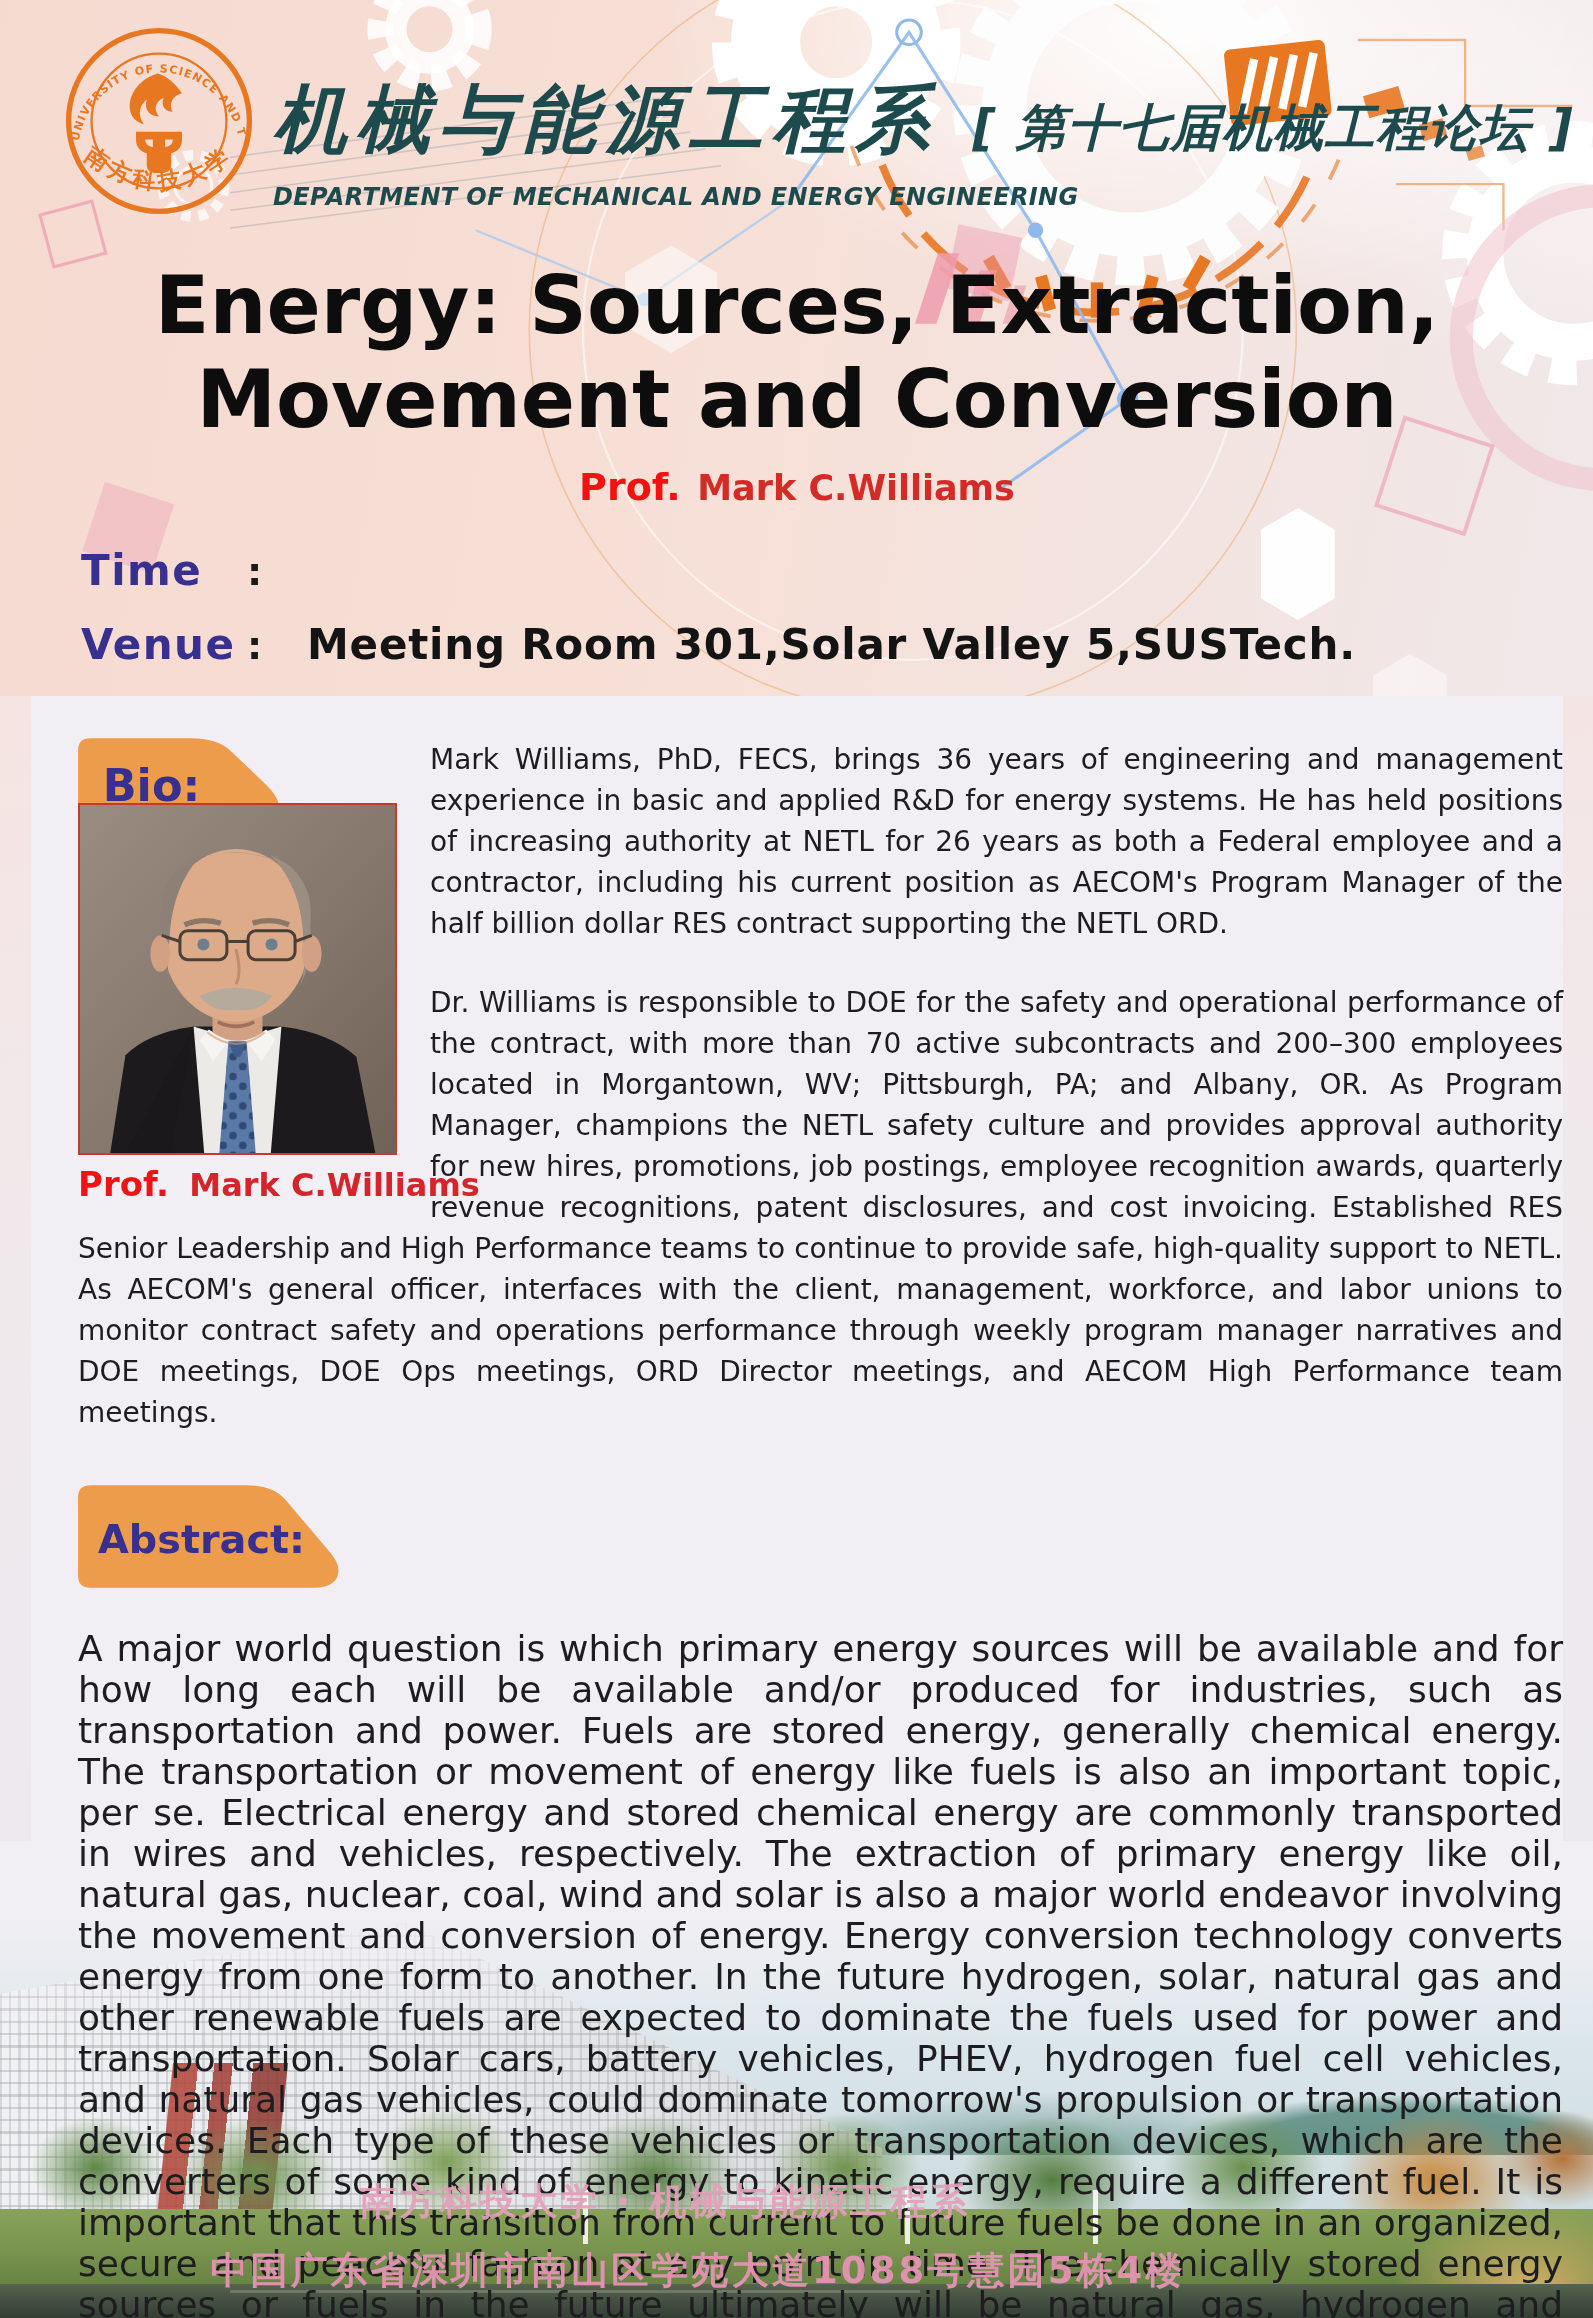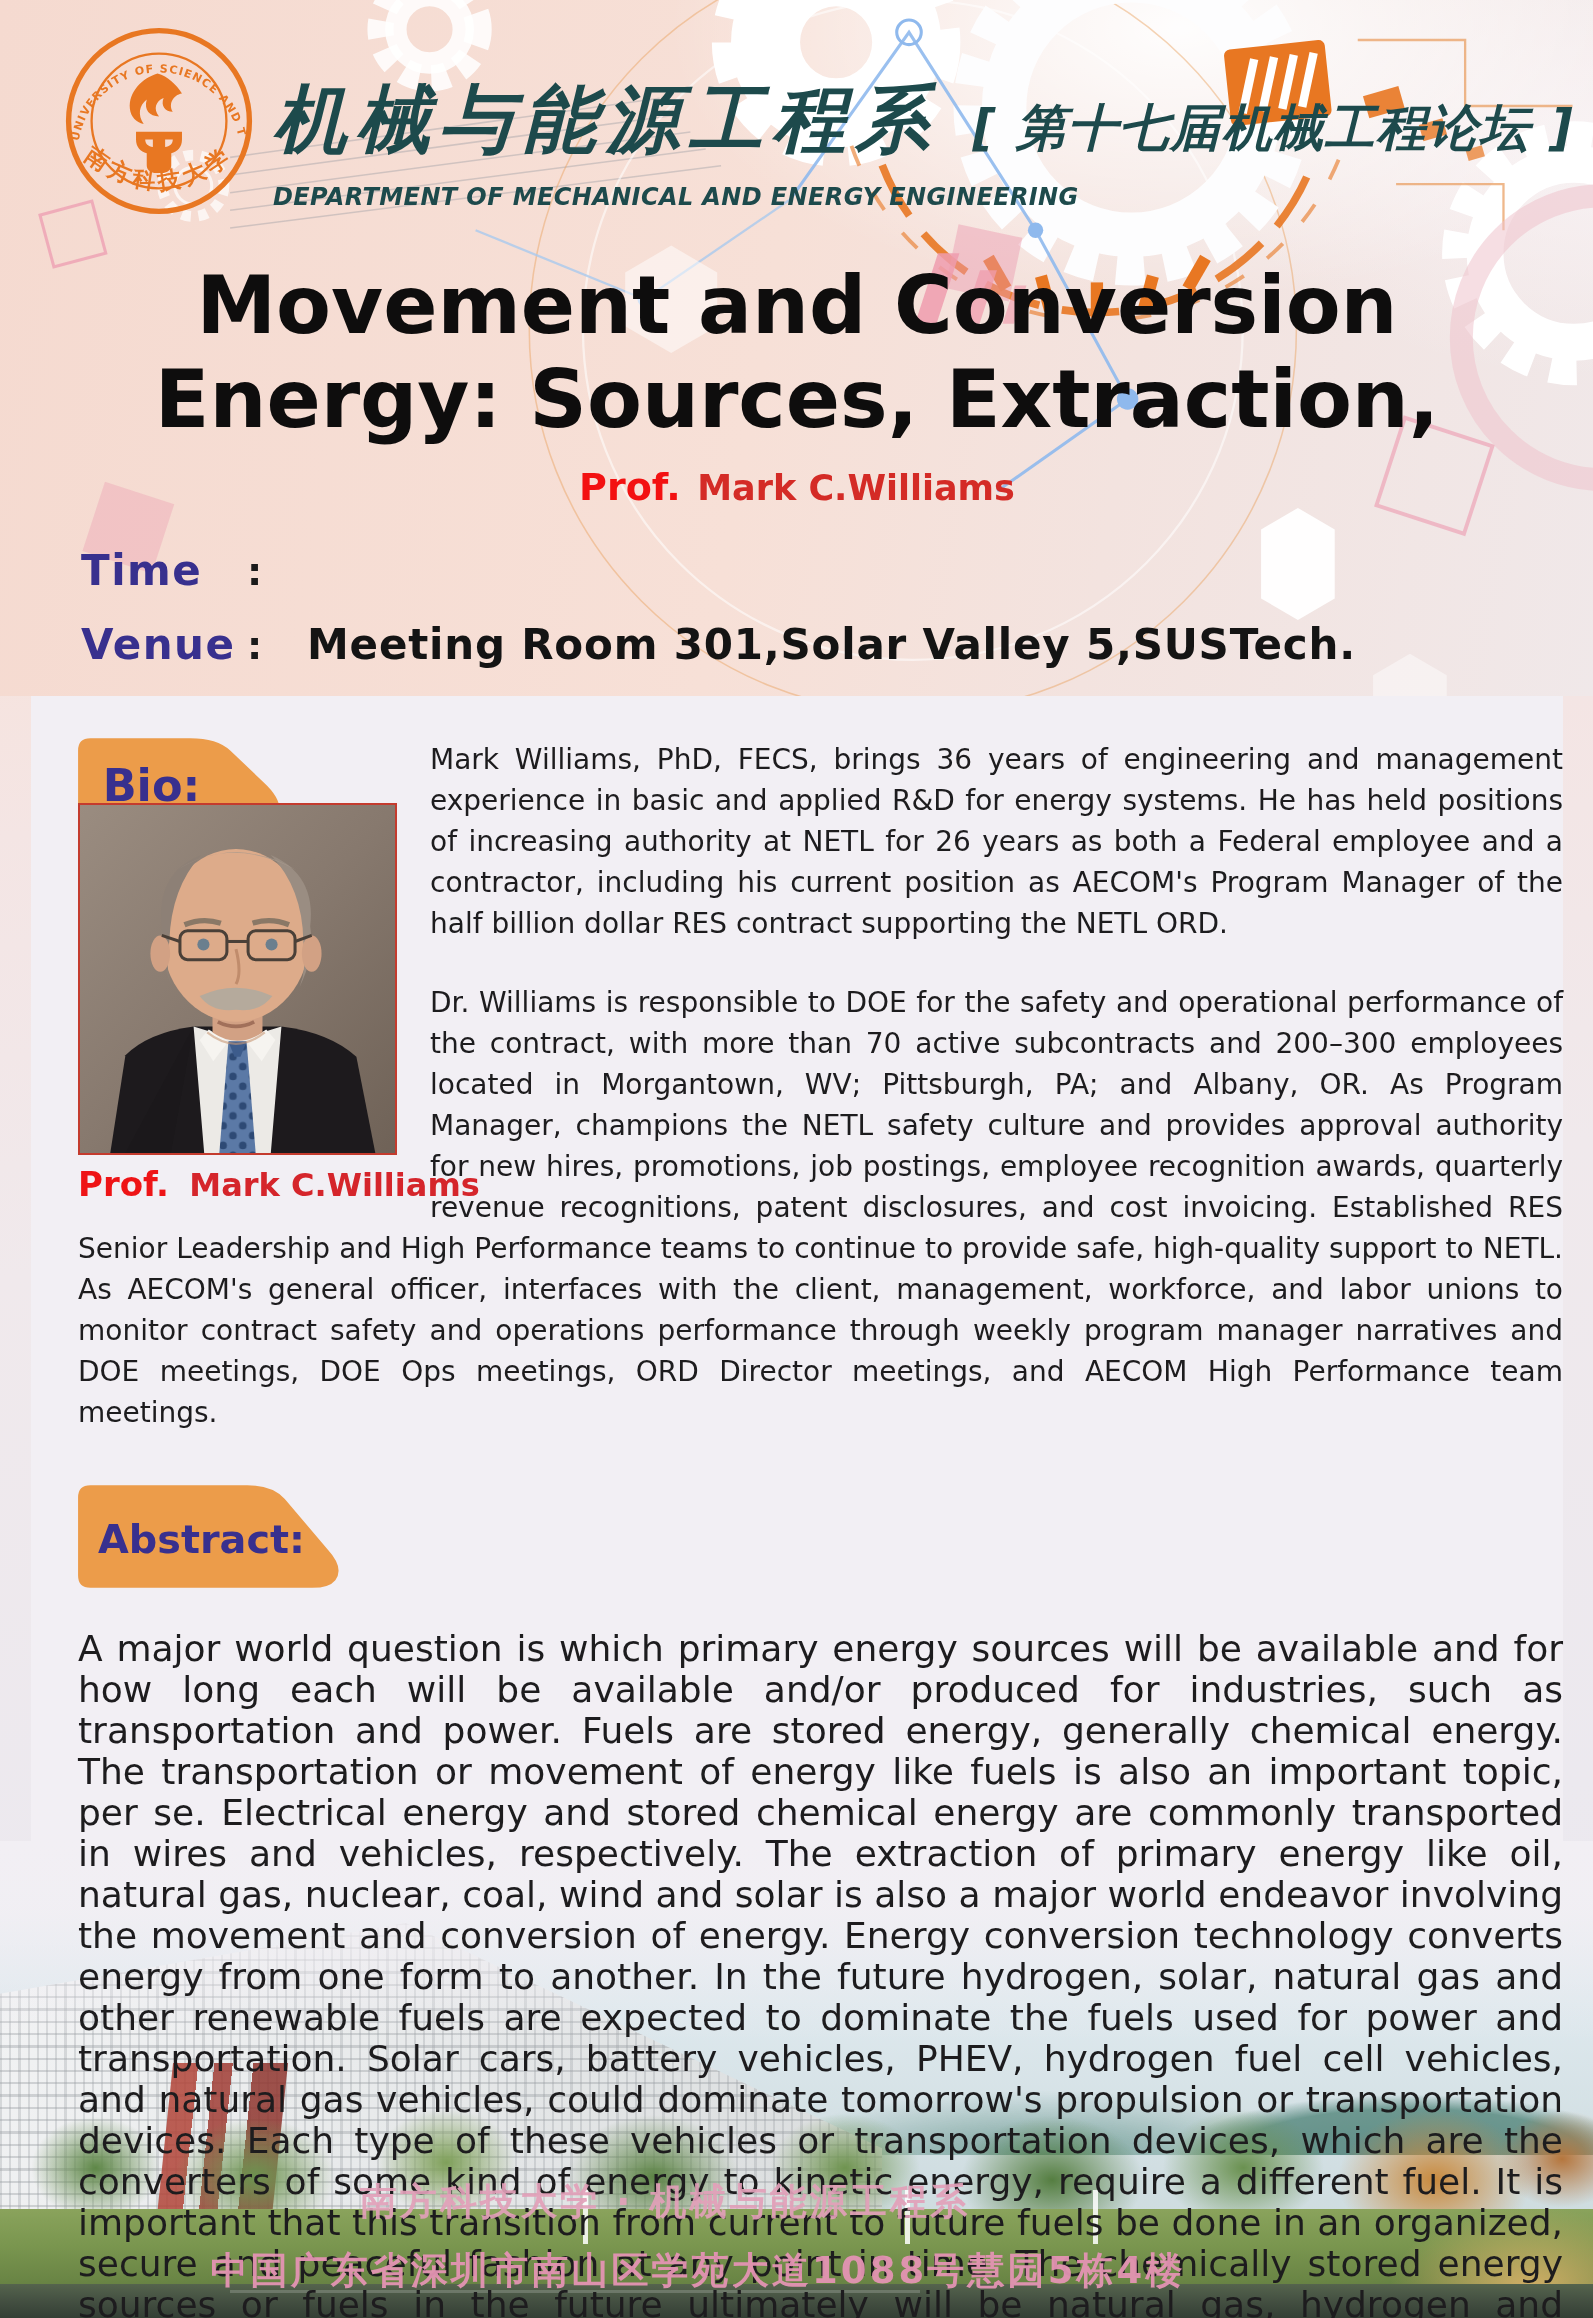--- a/index.html
+++ b/index.html
@@ -209,22 +209,22 @@
 
   <div class="hdr-text">
     <div class="hdr-line1">
       <span class="dept-cn">机械与能源工程系</span>
       <span class="forum-tag">[ 第十七届机械工程论坛 ]</span>
     </div>
     <div class="dept-en">DEPARTMENT OF MECHANICAL AND ENERGY ENGINEERING</div>
   </div>
 
   <div class="title-wrap">
+    <div class="title-line">Energy: Sources, Extraction,</div>
     <div class="title-line">Movement and Conversion</div>
-    <div class="title-line">Energy: Sources, Extraction,</div>
     <div class="speaker">
       <span class="pfx">Prof.</span>
       <span class="nm">Mark C.Williams</span>
     </div>
   </div>
 
   <div class="details">
     <div class="d-row">
       <span class="d-label">Time</span>
       <span class="d-colon">:</span>

